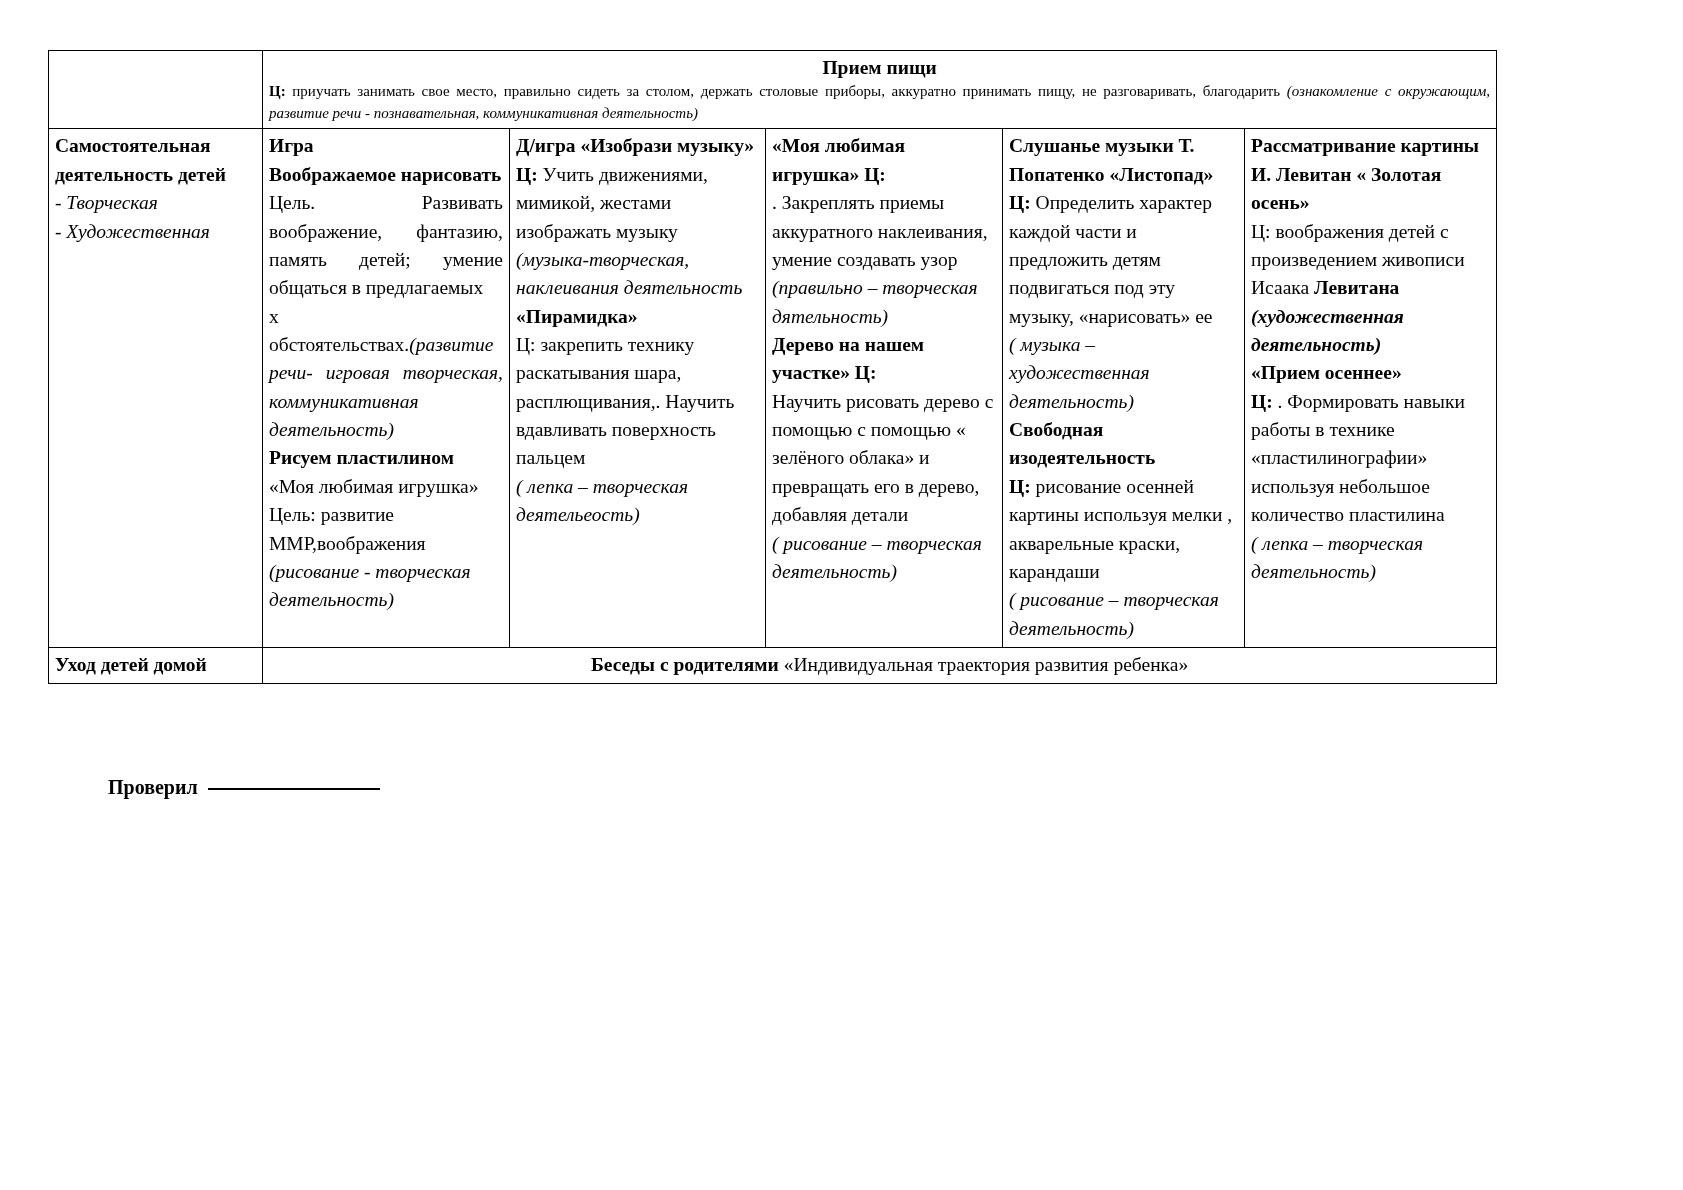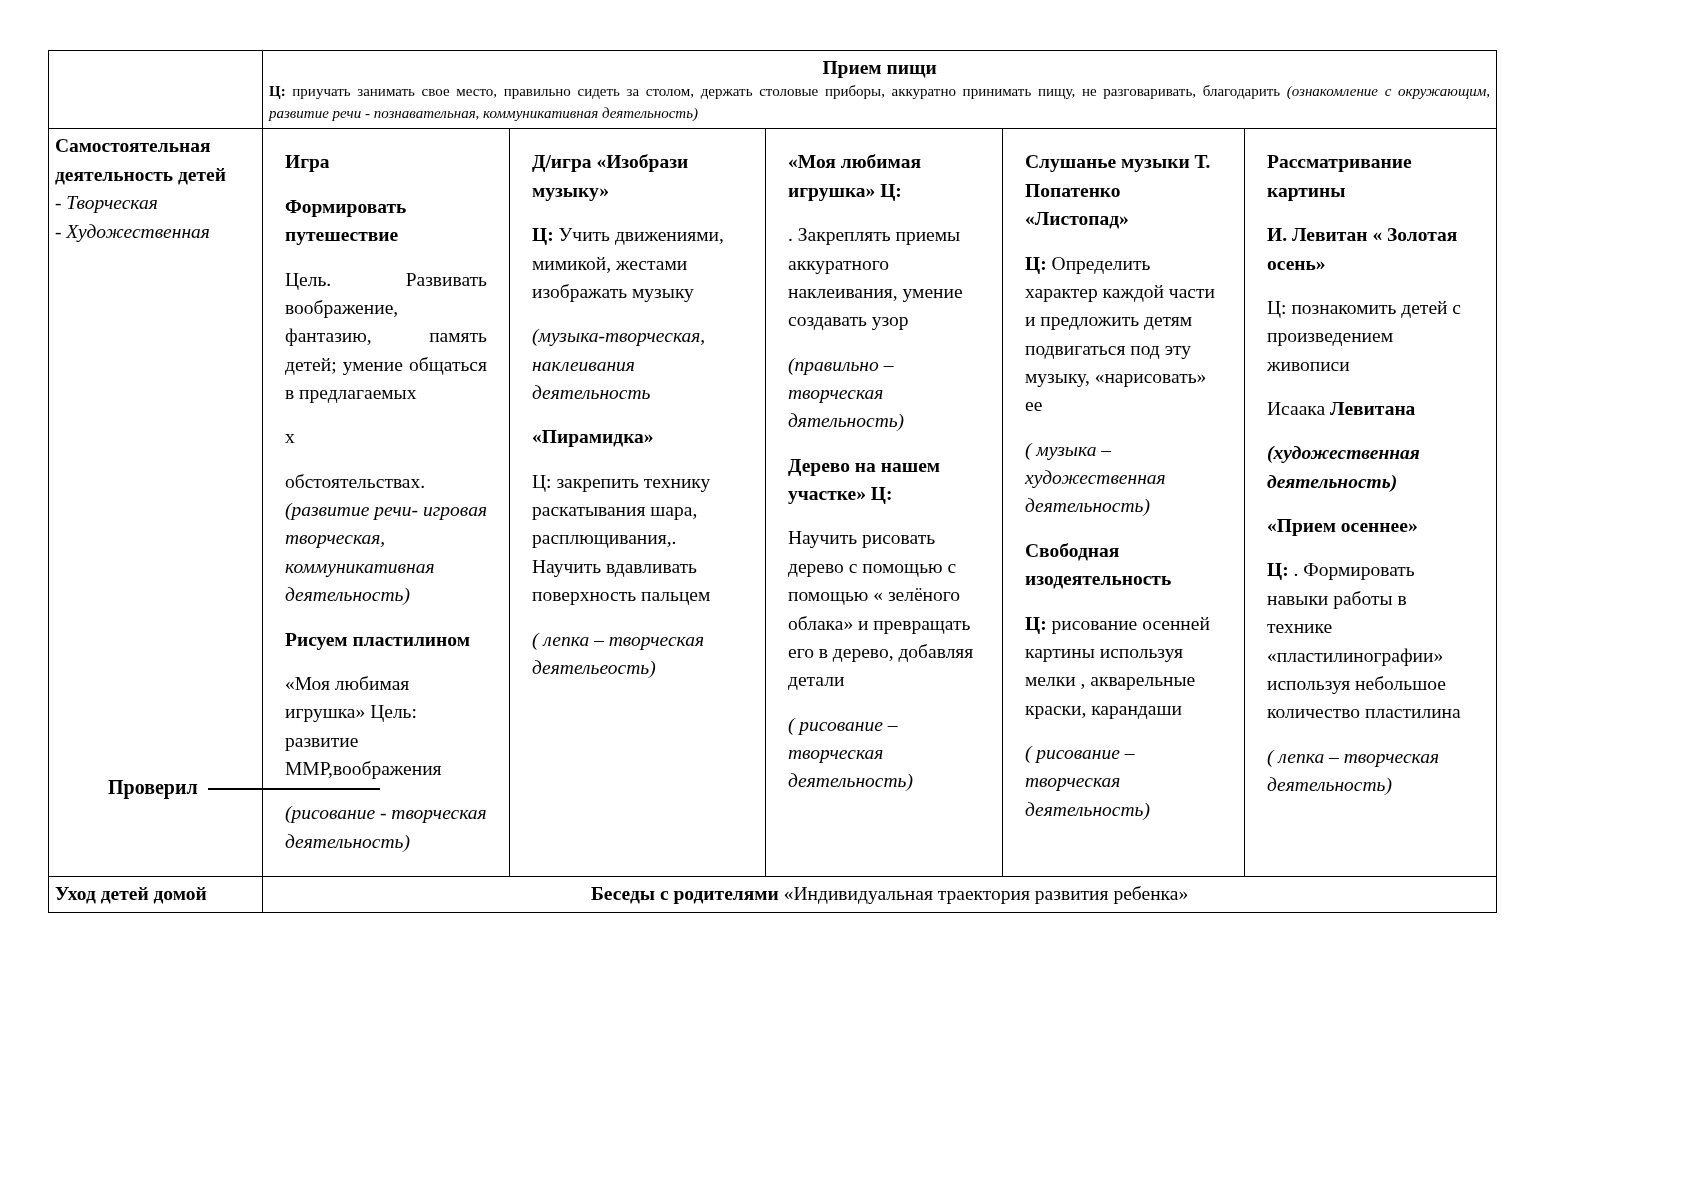--- a/index.html
+++ b/index.html
@@ -73,21 +73,21 @@
   .label-cell .i { font-style: italic; display: block; }
 
   
   .b  { font-weight: bold; }
   .i  { font-style: italic; }
   .bi { font-weight: bold; font-style: italic; }
 
   .justify { text-align: justify; text-align-last: left; }
 
   .cell-body p {
-    margin: 16px;
+    margin: 0;
   }
 
   
   .footer-label { font-weight: bold; white-space: nowrap; }
   .footer-text {
     text-align: center;
     font-size: 19.5px;
   }
   .footer-text .b { font-weight: bold; margin-left: 20px; }
 
@@ -136,21 +136,21 @@
     <tr>
 
       <td class="label-cell">
         <span class="b">Самостоятельная деятельность детей</span>
         <span class="i">- Творческая</span>
         <span class="i">- Художественная</span>
       </td>
 
       <td class="cell-body">
         <p class="b">Игра</p>
-        <p class="b justify">Формировать путешествие</p>
+        <p class="b justify">Воображаемое нарисовать</p>
         <p class="justify">Цель. Развивать воображение, фантазию, память детей; умение общаться в предлагаемых</p>
         <p>х</p>
         <p class="justify"><span>обстоятельствах.</span><span class="i">(развитие речи- игровая творческая, коммуникативная деятельность)</span></p>
         <p class="b">Рисуем пластилином</p>
         <p>«Моя любимая игрушка» Цель: развитие ММР,воображения</p>
         <p class="i">(рисование - творческая деятельность)</p>
       </td>
 
       <td class="cell-body">
         <p class="b">Д/игра «Изобрази музыку»</p>
@@ -175,21 +175,21 @@
         <p><span class="b">Ц:</span><span> Определить характер каждой части и предложить детям подвигаться под эту музыку, «нарисовать» ее </span></p>
         <p class="i">( музыка – художественная деятельность)</p>
         <p class="b">Свободная изодеятельность</p>
         <p><span class="b">Ц:</span><span> рисование осенней картины используя мелки , акварельные краски, карандаши </span></p>
         <p class="i">( рисование – творческая деятельность)</p>
       </td>
 
       <td class="cell-body">
         <p class="b">Рассматривание картины</p>
         <p class="b">И. Левитан « Золотая осень»</p>
-        <p>Ц: познакомить детей с произведением живописи</p>
+        <p>Ц: воображения детей с произведением живописи</p>
         <p><span>Исаака </span><span class="b">Левитана</span></p>
         <p class="bi">(художественная деятельность)</p>
         <p class="b">«Прием осеннее»</p>
         <p><span class="b">Ц:</span><span> . Формировать навыки работы в технике «пластилинографии» используя небольшое количество пластилина </span></p>
         <p class="i">( лепка – творческая деятельность)</p>
       </td>
     </tr>
 
     <tr>
       <td class="footer-label">Уход детей домой</td>

